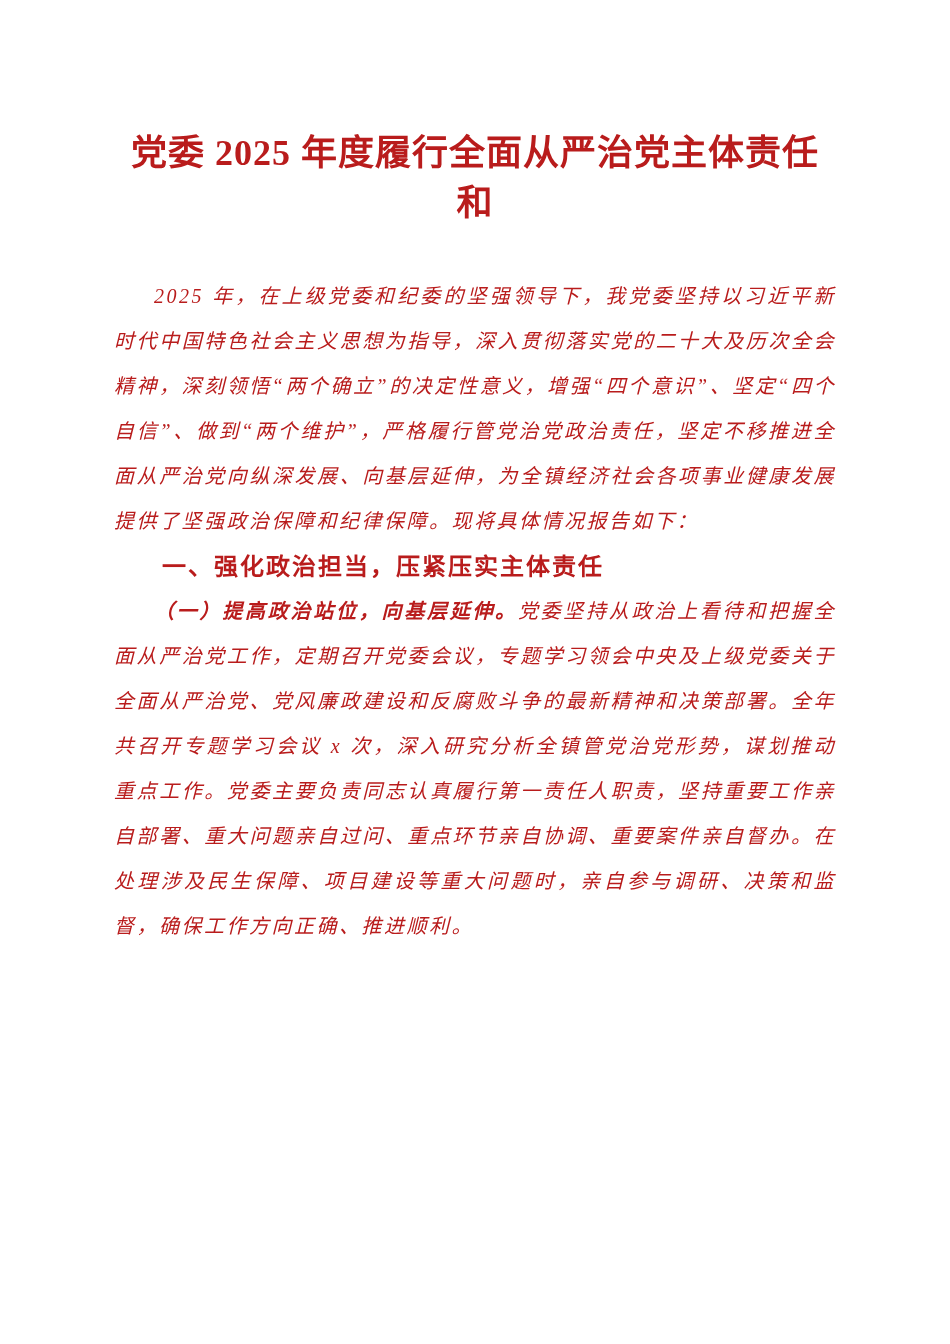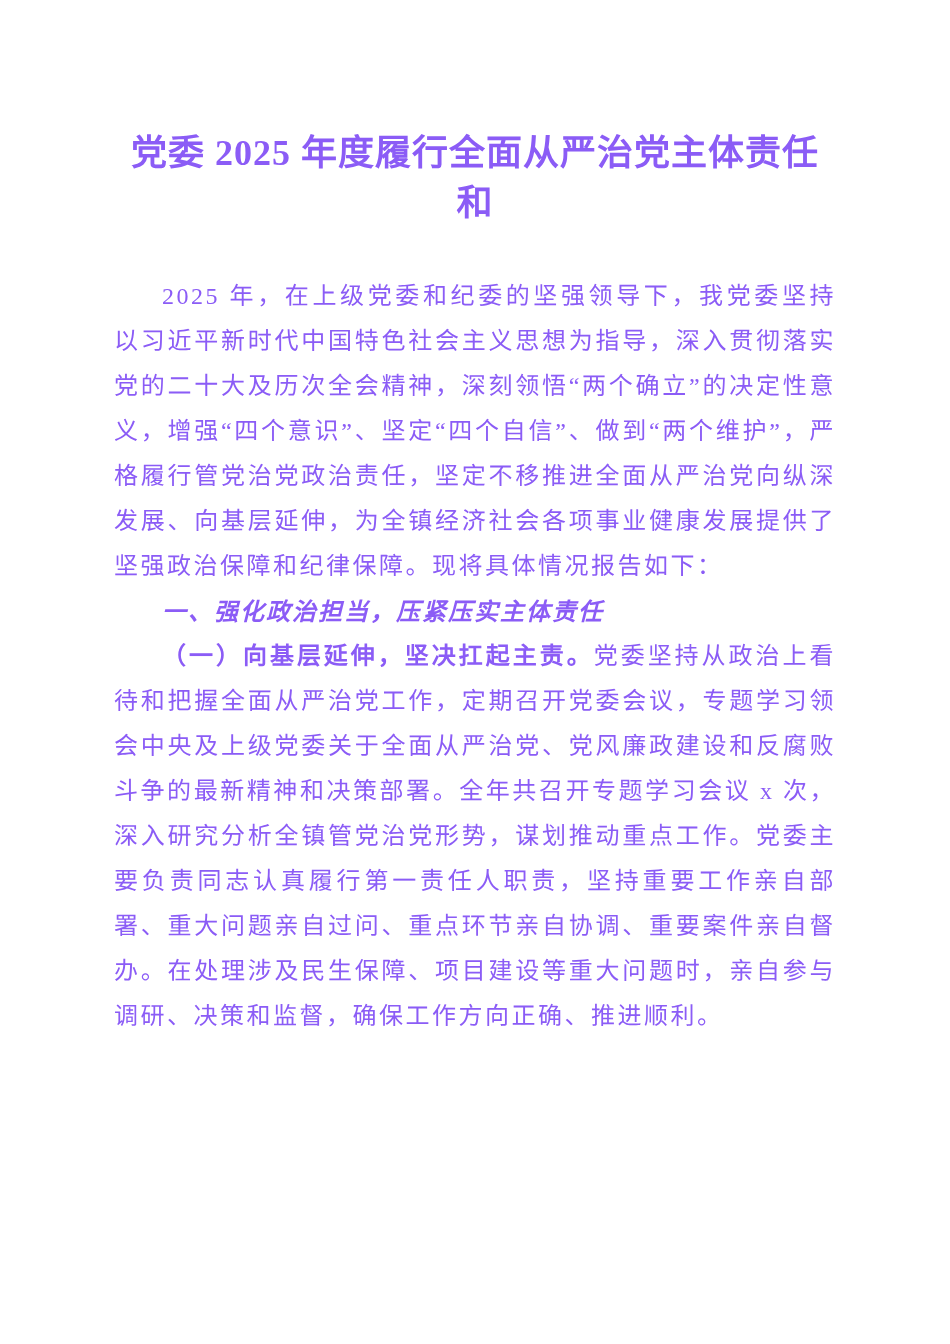--- a/index.html
+++ b/index.html
@@ -7,74 +7,74 @@
     padding: 0;
     background: #ffffff;
   }
   .page {
     position: relative;
     box-sizing: border-box;
     width: 950px;
     height: 1344px;
     margin: 0 auto;
     background: #ffffff;
-    color: #8b5cf6;
+    color: #b91c1c;
     padding: 128px 114px 0 114px;
     overflow: hidden;
   }
   .doc-title {
     font-family: "Liberation Serif", "DejaVu Serif", serif;
     font-weight: 700;
     font-size: 36px;
     line-height: 50px;
     letter-spacing: 1px;
     text-align: center;
     margin: 0;
   }
   .doc-title .title-line {
     display: block;
   }
   .para {
     font-family: "Liberation Serif", "DejaVu Serif", serif;
-    font-size: 24px;
+    font-size: 20px;
     line-height: 45px;
     letter-spacing: 2.5px;
     text-align: justify;
     text-indent: 2em;
     margin: 0;
+    font-style: italic;
   }
   .para.first-para {
     margin-top: 46px;
   }
   .section-heading {
     font-family: "Liberation Sans", "DejaVu Sans", sans-serif;
     font-weight: 700;
     font-size: 24px;
     line-height: 45px;
     letter-spacing: 2px;
     text-align: justify;
     text-indent: 2em;
     margin: 0;
-    font-style: italic;
   }
   .lead-bold {
     font-weight: 700;
   }
 </style>
 </head>
 <body>
 
 <div class="page">
 
   <h1 class="doc-title">
     <span class="title-line">党委 2025 年度履行全面从严治党主体责任和</span>
   </h1>
 
   <p class="para first-para">2025 年，在上级党委和纪委的坚强领导下，我党委坚持以习近平新时代中国特色社会主义思想为指导，深入贯彻落实党的二十大及历次全会精神，深刻领悟“两个确立”的决定性意义，增强“四个意识”、坚定“四个自信”、做到“两个维护”，严格履行管党治党政治责任，坚定不移推进全面从严治党向纵深发展、向基层延伸，为全镇经济社会各项事业健康发展提供了坚强政治保障和纪律保障。现将具体情况报告如下：</p>
 
   <h2 class="section-heading">一、强化政治担当，压紧压实主体责任</h2>
 
 
   <p class="para">
-    <span class="lead-bold">（一）向基层延伸，坚决扛起主责。</span><span>党委坚持从政治上看待和把握全面从严治党工作，定期召开党委会议，专题学习领会中央及上级党委关于全面从严治党、党风廉政建设和反腐败斗争的最新精神和决策部署。全年共召开专题学习会议 x 次，深入研究分析全镇管党治党形势，谋划推动重点工作。党委主要负责同志认真履行第一责任人职责，坚持重要工作亲自部署、重大问题亲自过问、重点环节亲自协调、重要案件亲自督办。在处理涉及民生保障、项目建设等重大问题时，亲自参与调研、决策和监督，确保工作方向正确、推进顺利。</span>
+    <span class="lead-bold">（一）提高政治站位，向基层延伸。</span><span>党委坚持从政治上看待和把握全面从严治党工作，定期召开党委会议，专题学习领会中央及上级党委关于全面从严治党、党风廉政建设和反腐败斗争的最新精神和决策部署。全年共召开专题学习会议 x 次，深入研究分析全镇管党治党形势，谋划推动重点工作。党委主要负责同志认真履行第一责任人职责，坚持重要工作亲自部署、重大问题亲自过问、重点环节亲自协调、重要案件亲自督办。在处理涉及民生保障、项目建设等重大问题时，亲自参与调研、决策和监督，确保工作方向正确、推进顺利。</span>
   </p>
 
 </div>
 
 </body></html>

